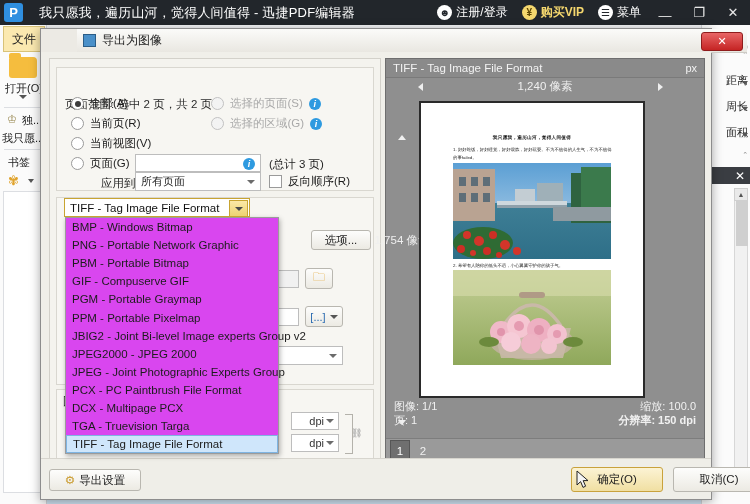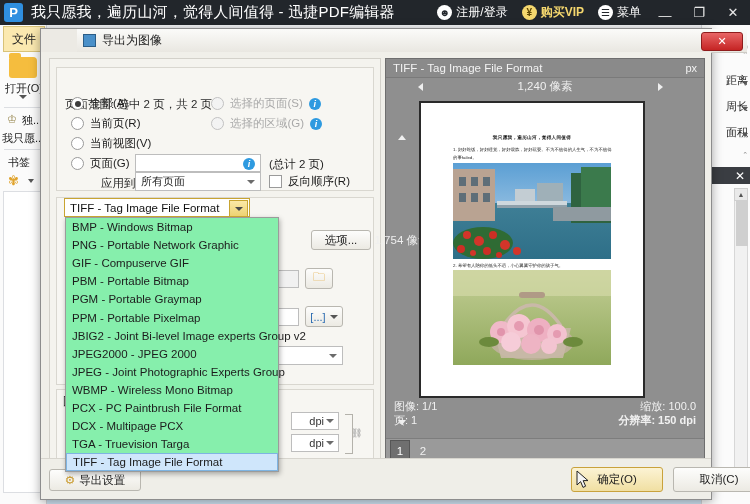--- a/index.html
+++ b/index.html
@@ -12,21 +12,21 @@
   
   #app-titlebar{
     position:absolute;left:0;top:0;width:750px;height:25px;
     background:#22262b;color:#fff;display:flex;align-items:center;
   }
   #app-logo{
     width:19px;height:19px;margin-left:4px;border-radius:3px;
     background:#2f8fe0;color:#fff;font-size:13px;font-weight:bold;
     display:flex;align-items:center;justify-content:center;flex:0 0 auto;
   }
-  #app-title-text{margin-left:8px;font-size:15px;white-space:nowrap;letter-spacing:.2px;}
+  #app-title-text{margin-left:16px;font-size:13px;white-space:nowrap;letter-spacing:.2px;}
   #app-title-right{margin-left:auto;display:flex;align-items:center;height:25px;}
   .tb-item{display:flex;align-items:center;gap:4px;padding:0 7px;height:25px;font-size:12px;white-space:nowrap;}
   .circ{width:15px;height:15px;border-radius:50%;display:flex;align-items:center;justify-content:center;font-size:10px;}
   .circ-white{background:#fff;color:#22262b;font-weight:bold;}
   .circ-gold{background:#f5d76e;color:#5d4502;font-weight:bold;}
   #vip-label{color:#f5d76e;font-weight:bold;}
   .winbtn{width:34px;height:25px;display:flex;align-items:center;justify-content:center;font-size:13px;color:#e8e8e8;}
   #btn-min-glyph{align-items:flex-end;padding-bottom:5px;}
   
   #app-body{position:absolute;left:0;top:25px;width:750px;height:479px;background:#ffffff;}
@@ -146,21 +146,21 @@
   
   #dlg-footer{position:absolute;left:0;bottom:0;width:670px;height:40px;background:#efeee8;border-top:1px solid #d7d5ce;}
   #btn-export-settings{left:8px;top:10px;width:92px;height:22px;}
   #btn-ok{left:530px;top:8px;width:92px;height:25px;
     background:linear-gradient(#fcf3d4,#f0dfa2);border:1px solid #c9a23c;border-radius:3px;}
   #btn-cancel{left:632px;top:8px;width:92px;height:25px;}
   #cursor{position:absolute;left:576px;top:470px;width:14px;height:20px;pointer-events:none;}
   
   #format-dropdown{
     position:absolute;left:65px;top:217px;width:212px;
-    background:#86efac;border:1px solid #9b9b9b;box-shadow:1px 2px 5px rgba(0,0,0,.3);z-index:50;
+    background:#d946ef;border:1px solid #9b9b9b;box-shadow:1px 2px 5px rgba(0,0,0,.3);z-index:50;
   }
   .fmt-item{height:18.1px;display:flex;align-items:center;padding-left:6px;font-size:11.5px;color:#1c1c1c;white-space:nowrap;}
   .fmt-item.selected{background:#cfe6fb;border:1px solid #7eb4e2;box-sizing:border-box;}
   #combo-format-top{position:absolute;left:64px;top:198px;width:186px;height:19px;background:#fff;border:1px solid #c8a431;
     display:flex;align-items:center;padding-left:5px;font-size:11.5px;color:#111;box-sizing:border-box;z-index:51;}
   #combo-format-btn{position:absolute;right:1px;top:1px;width:17px;height:15px;background:linear-gradient(#fbe9a8,#edd272);
     border:1px solid #c8a431;display:flex;align-items:center;justify-content:center;}
   #combo-format-btn .arr{width:0;height:0;border-left:4px solid transparent;border-right:4px solid transparent;border-top:4px solid #4a4a4a;}
 </style>
 </head>
@@ -282,21 +282,21 @@
           <span class="info-icon">i</span>
         </div>
         <div class="radio-row" style="left:154px;top:48px;">
           <span class="radio dim"></span>
           <span class="dimtext">选择的区域(G)</span>
           <span class="info-icon">i</span>
         </div>
 
         <div class="txtbox" style="left:78px;top:86px;width:126px;"></div>
         <span class="info-icon" style="position:absolute;left:186px;top:90px;">i</span>
-        <div class="lbl" style="left:212px;top:89px;">(总计 2 页)</div>
+        <div class="lbl" style="left:212px;top:89px;">(总计 3 页)</div>
 
         <div class="lbl" style="left:44px;top:108px;">应用到:</div>
         <div class="combo" style="left:78px;top:104px;width:126px;">
           <span>所有页面</span>
           <span class="arr"></span>
         </div>
         <div class="radio-row" style="left:212px;top:106px;">
           <span class="chk"></span>
           <span>反向顺序(R)</span>
         </div>
@@ -481,28 +481,27 @@
 <div id="combo-format-top">
   <span>TIFF - Tag Image File Format</span>
   <span id="combo-format-btn">
       <span class="arr"></span>
     </span>
 </div>
 
 <div id="format-dropdown">
   <div class="fmt-item">BMP - Windows Bitmap</div>
   <div class="fmt-item">PNG - Portable Network Graphic</div>
+  <div class="fmt-item">PBM - Portable Bitmap</div>
   <div class="fmt-item">GIF - Compuserve GIF</div>
-  <div class="fmt-item">PBM - Portable Bitmap</div>
   <div class="fmt-item">PGM - Portable Graymap</div>
   <div class="fmt-item">PPM - Portable Pixelmap</div>
   <div class="fmt-item">JBIG2 - Joint Bi-level Image experts Group v2</div>
   <div class="fmt-item">JPEG2000 - JPEG 2000</div>
   <div class="fmt-item">JPEG - Joint Photographic Experts Group</div>
-  <div class="fmt-item">WBMP - Wireless Mono Bitmap</div>
   <div class="fmt-item">PCX - PC Paintbrush File Format</div>
   <div class="fmt-item">DCX - Multipage PCX</div>
   <div class="fmt-item">TGA - Truevision Targa</div>
   <div class="fmt-item selected">TIFF - Tag Image File Format</div>
 </div>
 
 <svg id="cursor" viewBox="0 0 14 20">
   <path d="M1 1 L1 15 L4.6 11.6 L7 17.4 L9.6 16.2 L7.2 10.6 L12 10.6 Z" fill="#f4f4f4" stroke="#222" stroke-width="1"></path>
 </svg>
 

